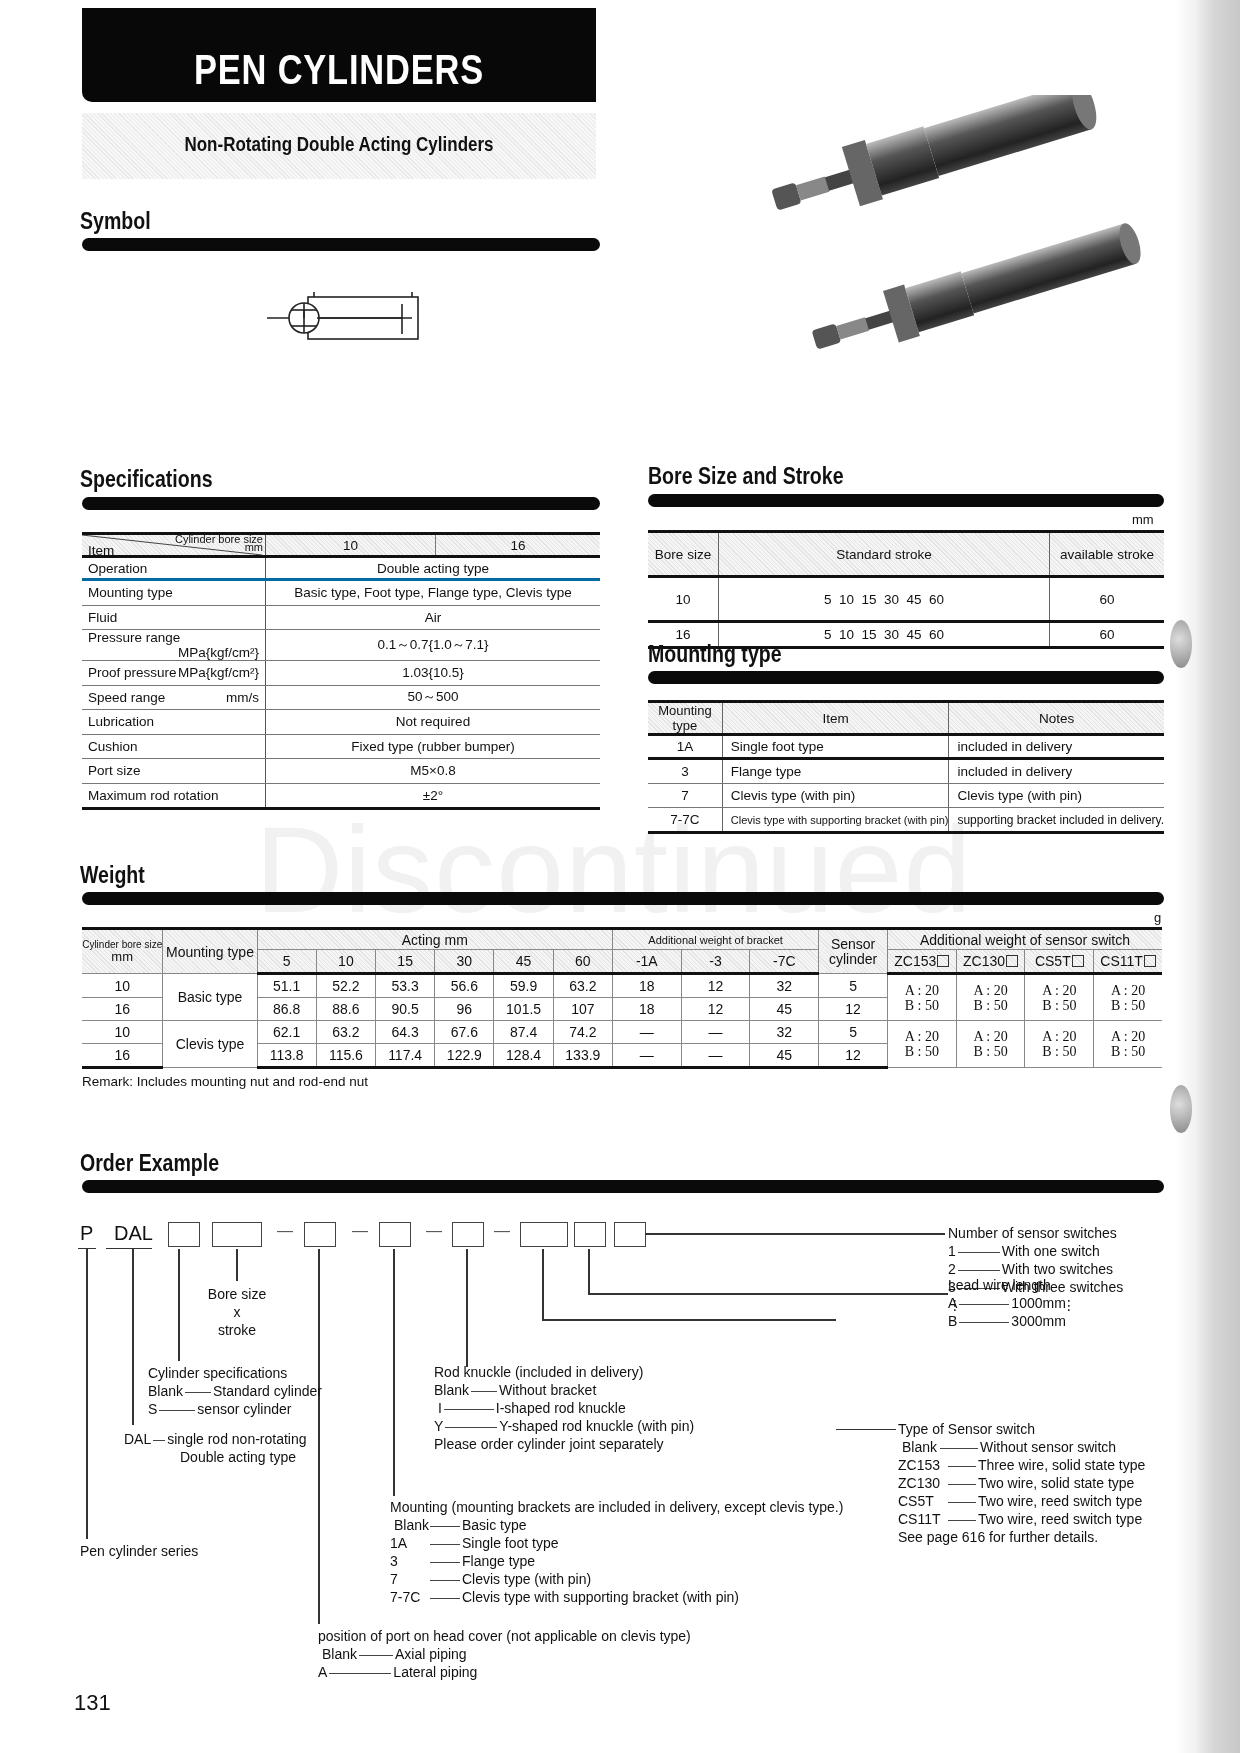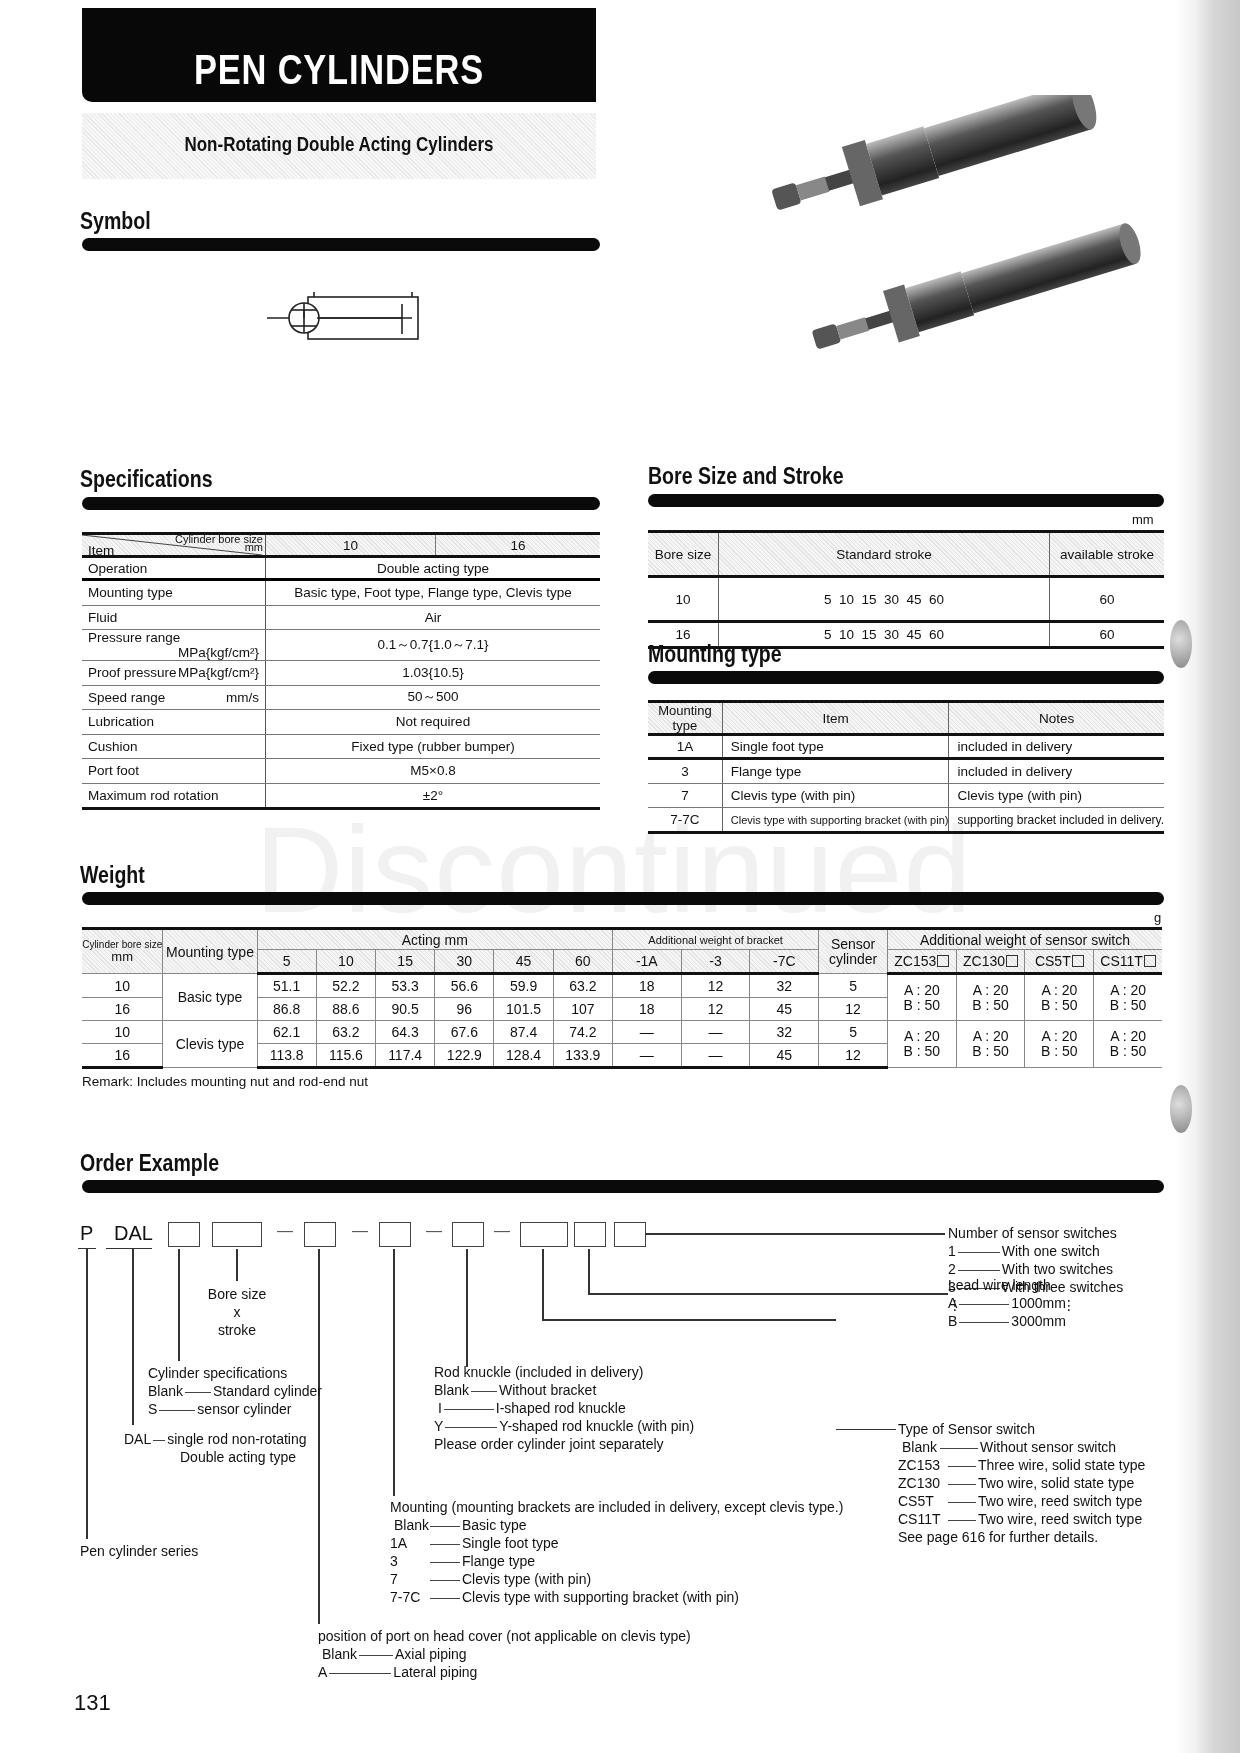--- a/index.html
+++ b/index.html
@@ -13,21 +13,21 @@
   .sec-title{font-weight:bold;font-size:23px;transform:scaleX(0.85);transform-origin:0 0;white-space:nowrap;}
   .sec-bar{height:13px;background:#0a0a0a;border-radius:7px;}
   table{border-collapse:collapse;font-size:13.5px;}
   td,th{padding:0;font-weight:normal;}
   .shade{background:repeating-linear-gradient(45deg,#e4e4e4 0 1px,#f5f5f5 1px 3px);}
   .c{text-align:center;}
   .sq{display:inline-block;width:10px;height:10px;border:1px solid #333;vertical-align:-1px;margin-left:1px;}
   
   #spec-table{left:82px;top:532px;width:518px;}
   #spec-table td{height:23.5px;border-bottom:1px solid #777;}
-  #spec-table tr:first-child td{border-top:3px solid #111;border-bottom:3px solid #000000;height:20px;}
+  #spec-table tr:first-child td{border-top:3px solid #111;border-bottom:3px solid #0369a1;height:20px;}
   #spec-table tr:last-child td{border-bottom:3px solid #111;}
   #spec-table td.lab{padding-left:6px;border-right:1.5px solid #555;width:177px;white-space:nowrap;}
   .unitr{float:right;padding-right:6px;}
   
   #bore-table{left:648px;top:530px;width:516px;}
   #bore-table td{border-bottom:1px solid #777;height:23px;}
   #bore-table tr:first-child td{border-top:3px solid #111;border-bottom:3px solid #111;height:42px;}
   #bore-table tr:last-child td{border-bottom:3px solid #111;}
   #bore-table td+td{border-left:1.5px solid #666;}
   
@@ -38,21 +38,21 @@
   #mount-table td+td{border-left:1.5px solid #666;padding-left:8px;}
   
   #weight-table{left:82px;top:927px;width:1080px;}
   #weight-table td{border:1px solid #888;height:22px;font-size:14px;}
   #weight-table tr.h1 td{border-top:3px solid #111;height:19px;}
   #weight-table tr.h2 td{border-bottom:3px solid #111;}
   #weight-table tr.last td{border-bottom:3px solid #111;}
   #weight-table td:first-child{border-left:none;}
   #weight-table td:last-child{border-right:none;}
   .small{font-size:11px !important;}
-  .ab{line-height:15px;}
+  .ab{line-height:15px;font-family:Liberation Serif, serif;}
   
   .ord{font-size:14px;line-height:18px;white-space:nowrap;}
   .box{position:absolute;border:1.5px solid #444;height:23px;top:1222px;}
   .vl{position:absolute;width:1.5px;background:#333;}
   .hl{position:absolute;height:1.5px;background:#333;}
   .lead{display:inline-block;border-top:1px solid #444;vertical-align:middle;margin:0 2px;}
   #watermark{left:255px;top:800px;font-size:122px;color:#f1f1f1;font-weight:normal;letter-spacing:1px;white-space:nowrap;}
   #right-edge{left:1175px;top:0;width:65px;height:1753px;background:linear-gradient(90deg,#fff 0,#f2f2f2 30%,#d6d6d6 60%,#c8c8c8 100%);}
   .tab{position:absolute;left:1170px;width:22px;height:48px;border-radius:50%;background:radial-gradient(circle at 40% 40%,#ddd,#888);}
 </style>
@@ -163,21 +163,21 @@
       </tr>
       <tr>
         <td class="lab"><span>Lubrication</span></td>
         <td class="c" colspan="2">Not required</td>
       </tr>
       <tr>
         <td class="lab"><span>Cushion</span></td>
         <td class="c" colspan="2">Fixed type (rubber bumper)</td>
       </tr>
       <tr>
-        <td class="lab"><span>Port foot</span></td>
+        <td class="lab"><span>Port size</span></td>
         <td class="c" colspan="2">M5×0.8</td>
       </tr>
       <tr>
         <td class="lab"><span>Maximum rod rotation</span></td>
         <td class="c" colspan="2">±2°</td>
       </tr>
     </tbody>
 </table>
 
 <div class="abs sec-title" style="left:648px;top:463px">Bore Size and Stroke</div>

